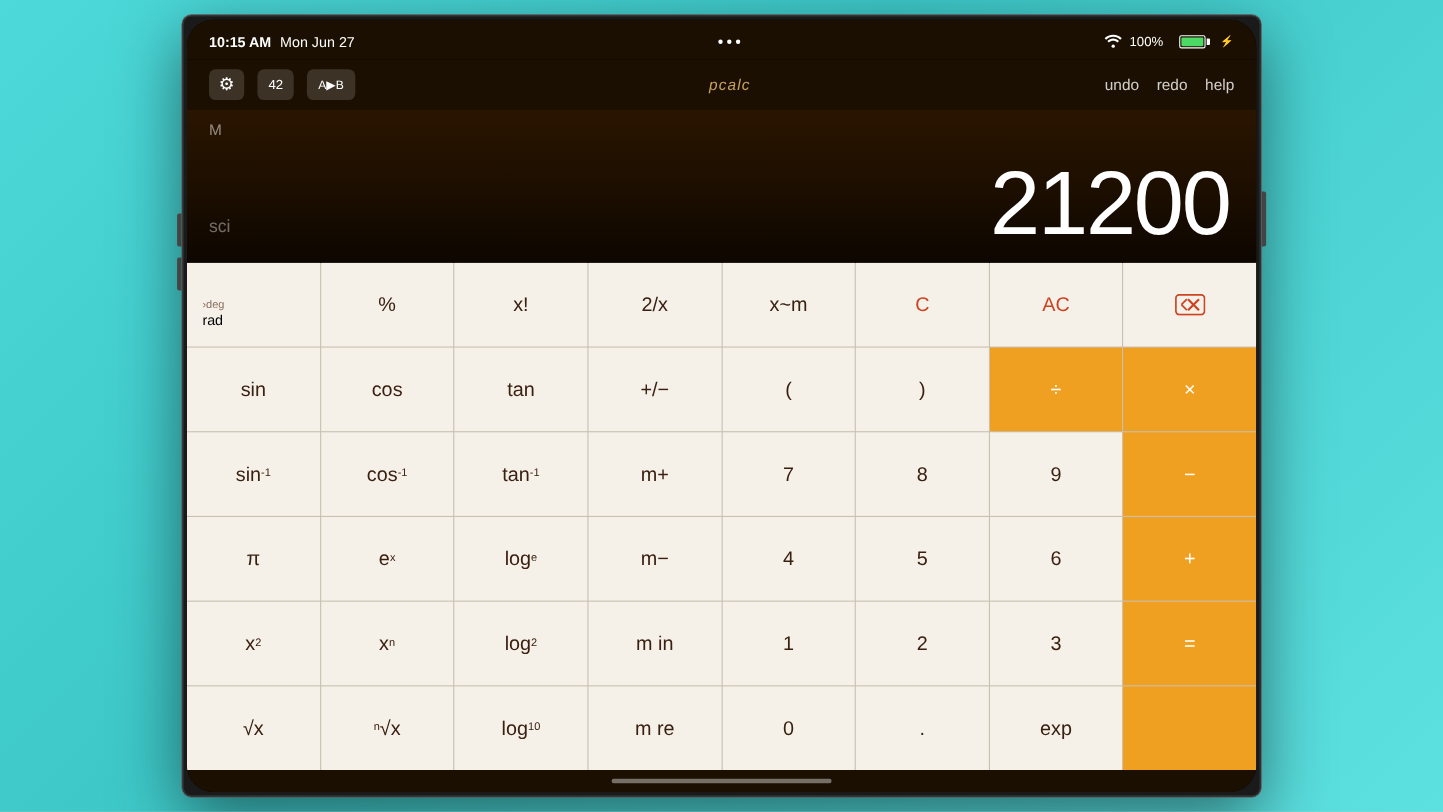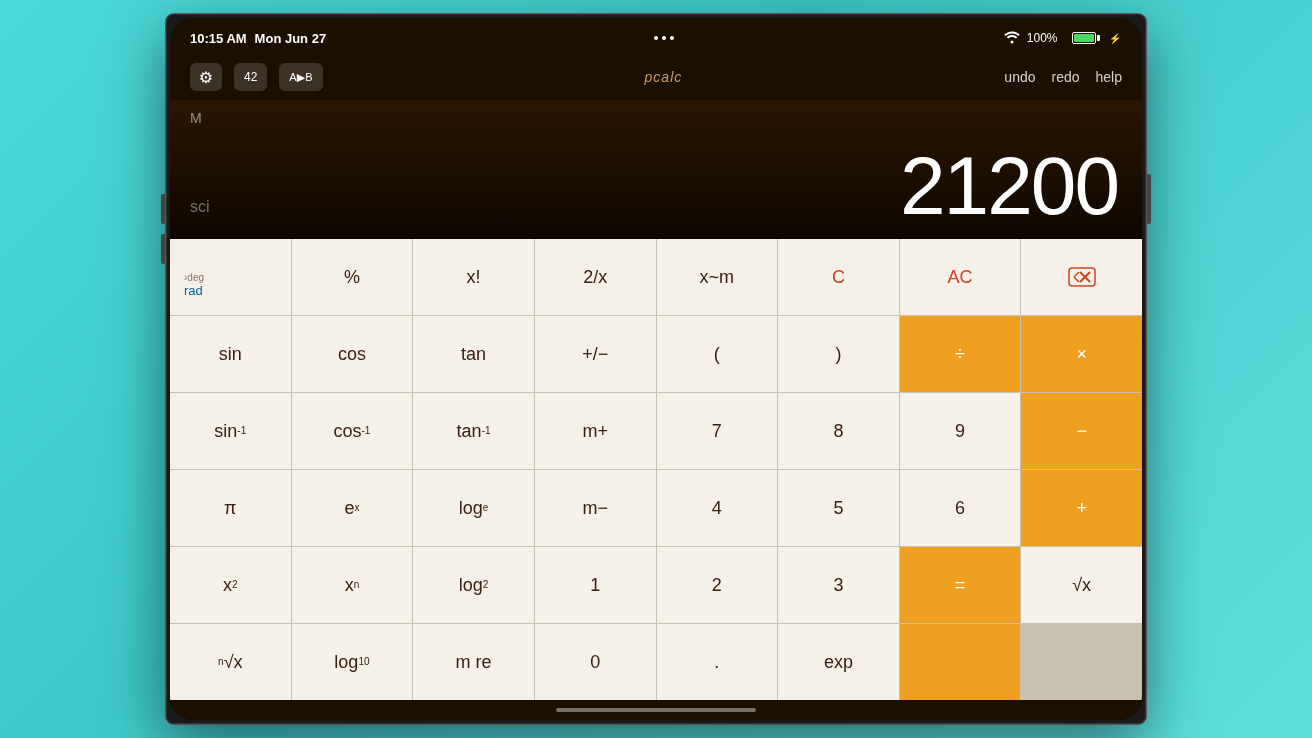--- a/index.html
+++ b/index.html
@@ -57,21 +57,21 @@
 
     .status-time {
       color: white;
       font-size: 13px;
       font-weight: 600;
     }
 
     .status-date {
       color: white;
       font-size: 13px;
-      font-weight: 700;
+      font-weight: 400;
     }
 
     .status-center {
       display: flex;
       gap: 4px;
       align-items: center;
     }
 
     .status-dot {
       width: 4px;
@@ -384,21 +384,21 @@
     <div class="display">
       <span class="display-memory">M</span>
       <span class="display-sci">sci</span>
       <span class="display-number">21200</span>
     </div>
 
     <div class="calc-grid">
 
       <button class="calc-btn deg-rad-btn">
         <span style="font-size:10px;color:#8a7060;margin-top:16px;">›deg</span>
-        <span style="font-size:13px;color:#0369a1;">rad</span>
+        <span style="font-size:13px;color:#000000;">rad</span>
       </button>
       <button class="calc-btn">%</button>
       <button class="calc-btn">x!</button>
       <button class="calc-btn">2/x</button>
       <button class="calc-btn">x~m</button>
       <button class="calc-btn red-text" style="color:#cc4422;">C</button>
       <button class="calc-btn red-text" style="color:#cc4422;">AC</button>
       <button class="calc-btn" style="color:#cc4422;">
         <svg width="28" height="20" viewBox="0 0 28 20" fill="none">
           <rect x="1" y="1" width="26" height="18" rx="3" stroke="#cc4422" stroke-width="1.5" fill="none"></rect>
@@ -432,20 +432,21 @@
       <button class="calc-btn">log<sub>e</sub></button>
       <button class="calc-btn">m−</button>
       <button class="calc-btn">4</button>
       <button class="calc-btn">5</button>
       <button class="calc-btn">6</button>
       <button class="calc-btn orange">+</button>
 
       <button class="calc-btn">x<sup>2</sup></button>
       <button class="calc-btn">x<sup>n</sup></button>
       <button class="calc-btn">log<sub>2</sub></button>
+      <button class="calc-btn">m in</button>
       <button class="calc-btn">1</button>
       <button class="calc-btn">2</button>
       <button class="calc-btn">3</button>
       <button class="calc-btn orange">=</button>
 
       <button class="calc-btn">√x</button>
       <button class="calc-btn"><sup>n</sup>√x</button>
       <button class="calc-btn">log<sub>10</sub></button>
       <button class="calc-btn">m re</button>
       <button class="calc-btn">0</button>

